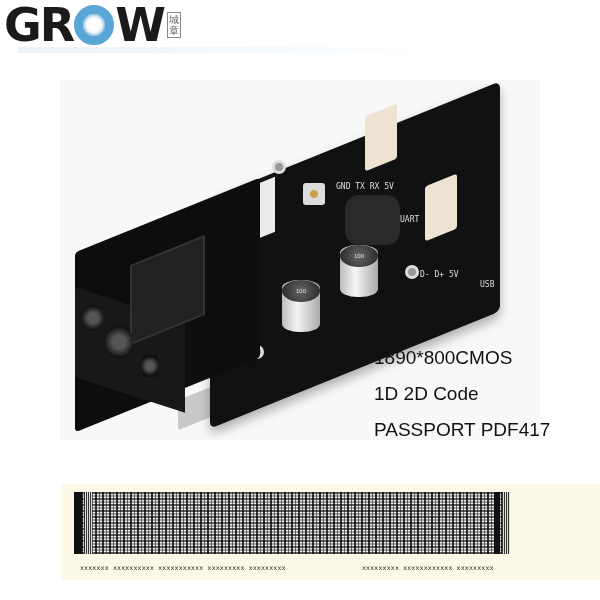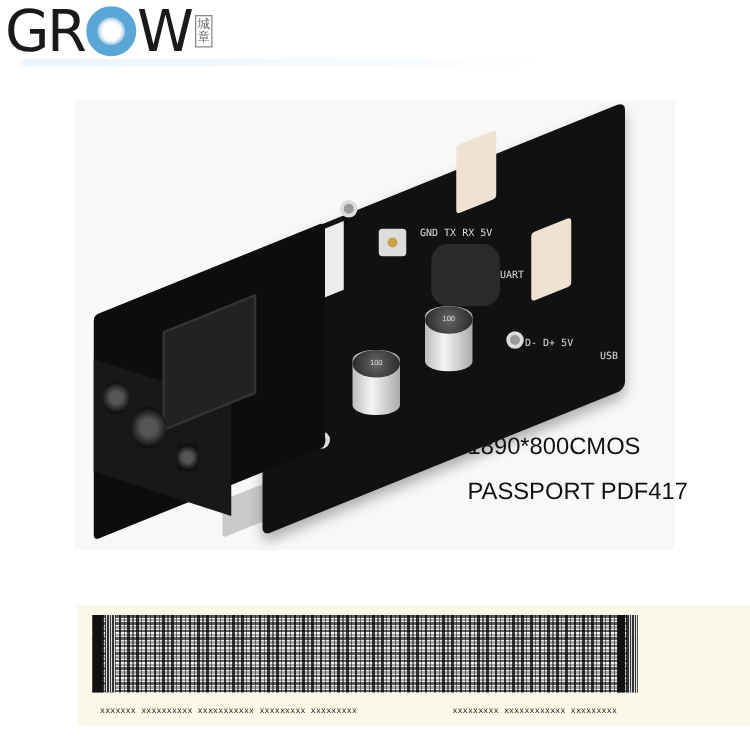--- a/index.html
+++ b/index.html
@@ -1,18 +1,18 @@
 <!DOCTYPE html>
 <html><head>
   <meta charset="utf-8">
   <style>
     * { box-sizing: border-box; margin: 0; padding: 0; }
     body { width: 600px; height: 600px; background: #ffffff; position: relative; overflow: hidden; font-family: "Liberation Sans", sans-serif; }
     .logo { position: absolute; left: 4px; top: 0px; height: 50px; display: flex; align-items: center; }
-    .logo-text { font-family: "DejaVu Sans", sans-serif; font-weight: normal; font-size: 46px; letter-spacing: -2px; color: #1a1a1a; line-height: 50px; }
+    .logo-text { font-family: "DejaVu Sans", sans-serif; font-weight: bold; font-size: 46px; letter-spacing: -2px; color: #1a1a1a; line-height: 50px; }
     .logo-o { display: inline-block; width: 40px; height: 40px; border-radius: 50%; border: 9px solid #5aa6d6; background: radial-gradient(circle, #ffffff 38%, transparent 40%); vertical-align: -4px; margin: 0 1px; box-shadow: inset 0 0 4px #2a7fb8; }
     .logo-seal { display: inline-flex; flex-direction: column; border: 1px solid #888; font-size: 10px; line-height: 11px; color: #666; padding: 1px; margin-left: 3px; font-family: "DejaVu Serif", serif; }
     .logo-underline { position: absolute; left: 18px; top: 47px; width: 420px; height: 6px; background: linear-gradient(90deg, #eaf4fb, #f7fbfe 70%, #ffffff); }
 
     .photo { position: absolute; left: 60px; top: 80px; width: 480px; height: 360px; background: #f8f8f8; }
     .pcb-main { position: absolute; left: 150px; top: 60px; width: 290px; height: 230px; background: #111; border-radius: 6px; transform: skewY(-22deg); box-shadow: 0 6px 10px rgba(0,0,0,0.3); }
     .pcb-edge { position: absolute; left: 118px; top: 290px; width: 150px; height: 30px; background: #c9c9c9; transform: skewY(-22deg); border-radius: 3px; }
     .module { position: absolute; left: 15px; top: 135px; width: 185px; height: 180px; background: #0d0d0d; transform: skewY(-22deg); border-radius: 4px; }
     .module-side { position: absolute; left: 15px; top: 225px; width: 110px; height: 90px; background: #181818; transform: skewY(18deg); }
     .chip { position: absolute; left: 70px; top: 170px; width: 75px; height: 80px; background: #222; transform: skewY(-22deg); border: 2px solid #333; }
@@ -82,20 +82,21 @@
   <div class="module"></div>
   <div class="module-side"></div>
   <div class="chip"></div>
   <div class="lens" style="left:22px;top:225px;width:22px;height:26px;"></div>
   <div class="lens" style="left:45px;top:245px;width:28px;height:34px;"></div>
   <div class="lens" style="left:82px;top:275px;width:16px;height:22px;border-radius:2px;"></div>
 </div>
 
 <div class="specs">
   <div class="spec-line">1890*800CMOS</div>
+  <div class="spec-line">1D 2D Code</div>
   <div class="spec-line">PASSPORT PDF417</div>
 </div>
 
 <div class="barcode-card">
   <div class="barcode">
     <div class="bc-start"></div>
     <div class="bc-start2"></div>
     <div class="bc-stop"></div>
     <div class="bc-stop2"></div>
   </div>

